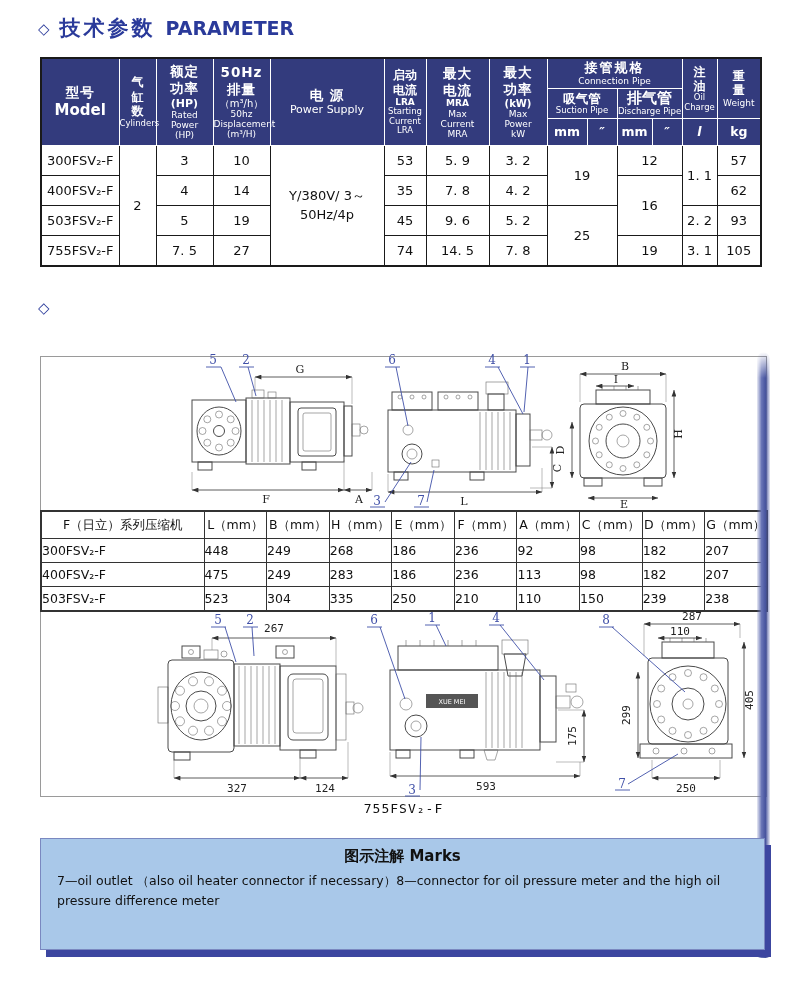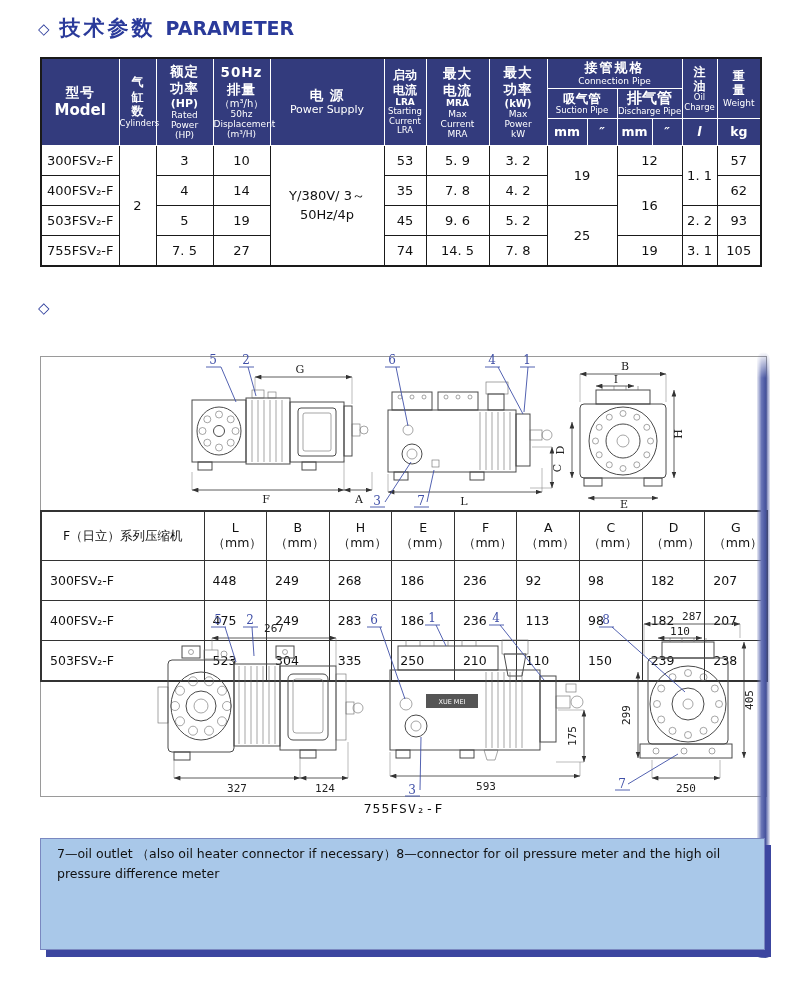--- a/index.html
+++ b/index.html
@@ -26,21 +26,21 @@
   .en-sm{display:block;font-size:9px;line-height:1.12;font-weight:normal;}
   .en-xs{display:block;font-size:8.5px;line-height:1.1;font-weight:normal;}
   tr.h-units th{height:26px;font-size:12.5px;}
   td.ps span{display:block;text-align:center;}
   td.ps{font-size:13px;}
   td.ps .inner{display:inline-block;text-align:left;line-height:1.5;}
 
   
   table.dims{position:absolute;left:40px;top:510px;width:727px;border-collapse:collapse;
              table-layout:fixed;border:2px solid #333;background:#fff;}
-  table.dims th,table.dims td{border:1px solid #333;padding:8px;
+  table.dims th,table.dims td{border:1px solid #333;padding:0;
              font-size:12.5px;font-weight:normal;color:#111;height:23px;}
   table.dims tr.head th{height:26px;}
 
   
   .dwg-frame{position:absolute;left:40px;top:356px;width:727px;height:441px;
              border:1px solid #9a9a9a;box-sizing:border-box;}
   .dwg{position:absolute;left:40px;}
   .caption{position:absolute;left:40px;top:801px;width:727px;text-align:center;
            font-size:13px;letter-spacing:1px;font-family:"DejaVu Sans Mono","Liberation Mono",monospace;}
 
@@ -614,16 +614,20 @@
       <line class="ldln" x1="575" y1="178" x2="590" y2="178"></line>
         <line class="ldln" x1="588" y1="172" x2="638" y2="142"></line>
     </g>
   </svg>
 
   <div class="caption">755FSV₂-F</div>
 
   <div class="edge-bar"></div>
 
   <div class="marks">
+    <div class="marks-title">
+      <span>图示注解</span>
+      <span>Marks</span>
+    </div>
     <div class="marks-line">7—oil outlet （also oil heater connector if necessary）8—connector for oil pressure meter and the high oil pressure difference meter</div>
   </div>
 
 </div>
 
 </body></html>

